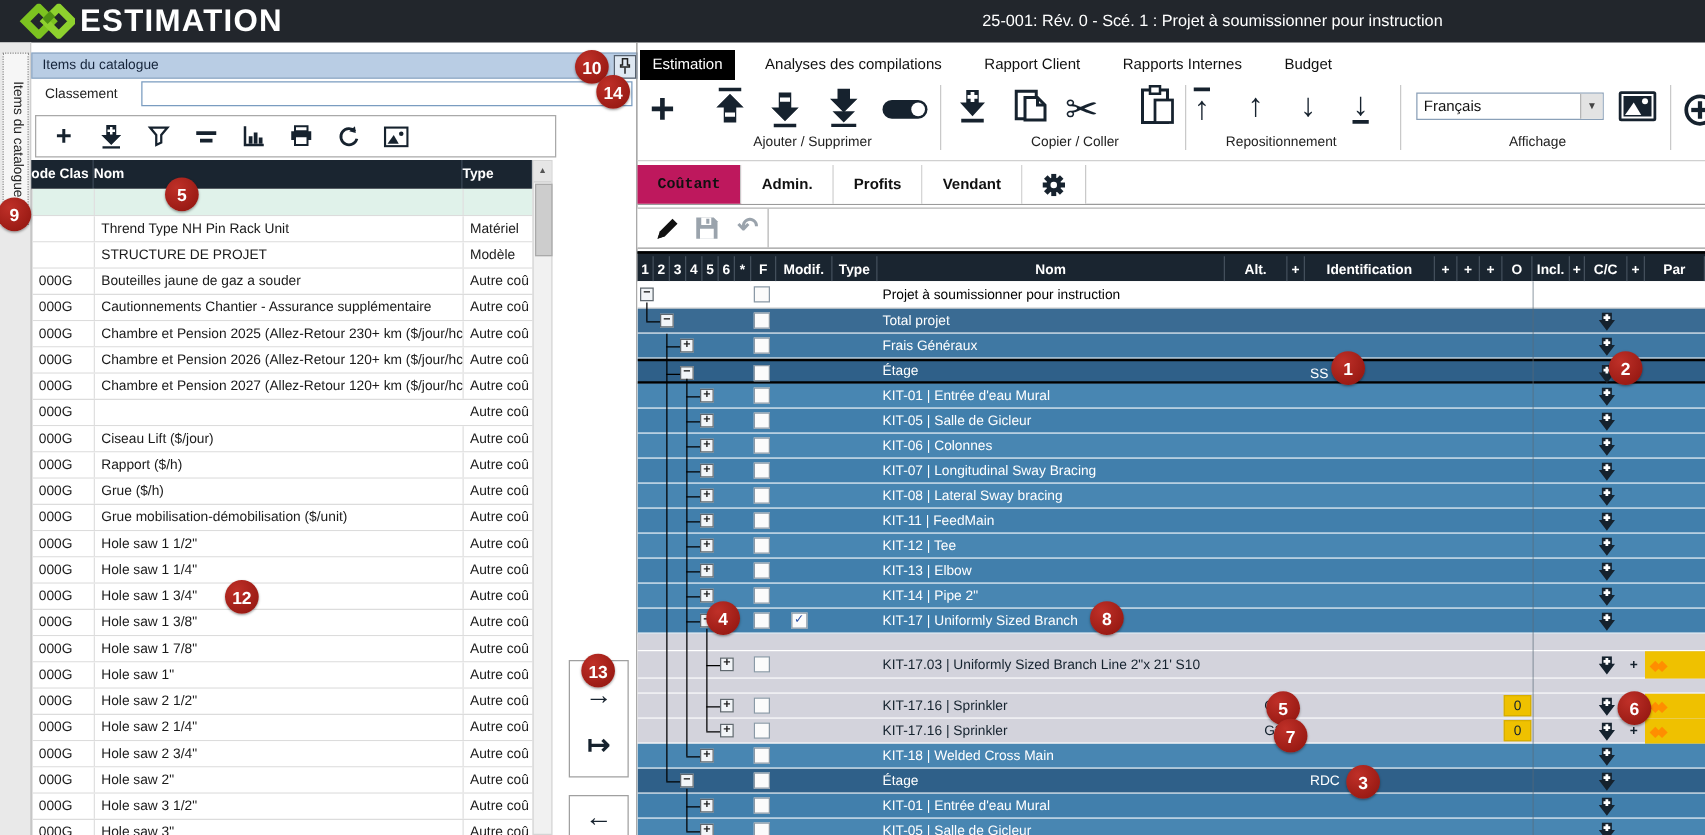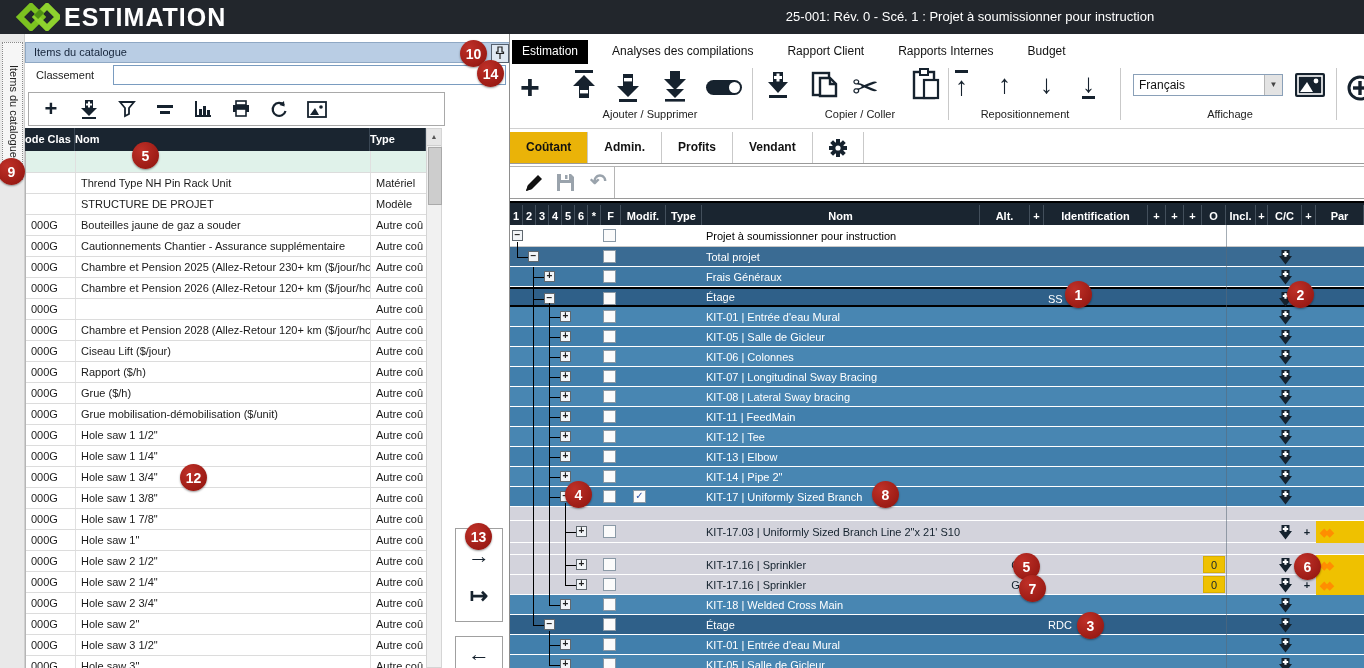--- a/index.html
+++ b/index.html
@@ -46,21 +46,21 @@
   .ribbon-label{position:absolute;top:108px;font-size:11px;color:#222;text-align:center;}
   .rsep{position:absolute;top:68px;width:1px;height:52px;background:#c9c9c9;}
   .ric{position:absolute;color:#16222e;}
   .lang-field{left:1133px;top:74px;width:150px;height:22px;border:1px solid #8aa0b8;background:#fff;box-sizing:border-box;}
   .lang-field .txt{position:absolute;left:5px;top:3px;font-size:12px;color:#111;}
   .lang-field .dd{position:absolute;right:0;top:0;width:17px;height:20px;background:#e3e3e3;border-left:1px solid #b5b5b5;
     text-align:center;font-size:8px;line-height:20px;color:#444;}
   
   .subtabs{left:510px;top:132px;height:32px;display:flex;align-items:stretch;border-bottom:1px solid #9a9a9a;width:854px;box-sizing:border-box;}
   .stab{padding:0 16px;line-height:31px;font-weight:bold;font-size:12px;color:#111;border-right:1px solid #c9c9c9;cursor:pointer;background:#fff;}
-  .stab.active{background:#eab308;}
+  .stab.active{background:#be185d;font-family:Liberation Mono, monospace;}
   .stab.gearbox{display:flex;align-items:center;}
   
   .edittb{left:510px;top:166px;width:854px;height:33px;border-top:1px solid #b5b5b5;border-bottom:1px solid #9a9a9a;
     background:#fff;box-sizing:border-box;}
   .edittb .vs{position:absolute;left:104px;top:0;width:1px;height:31px;background:#b5b5b5;}
   
   .tree-head{left:510px;top:201px;width:854px;height:24px;background:#1a2530;border-top:2px solid #000;box-sizing:border-box;}
   .tree-head .hc{position:absolute;top:2px;height:22px;line-height:22px;color:#fff;font-weight:bold;text-align:center;
     border-right:1px solid #434f5b;box-sizing:border-box;overflow:hidden;white-space:nowrap;font-size:11px;}
   .tree-body{left:510px;top:225px;width:854px;height:443px;overflow:hidden;background:#fff;}
@@ -203,25 +203,25 @@
         <div class="c" style="left: 50px; width: 295px;">Chambre et Pension 2025 (Allez-Retour 230+ km ($/jour/hc</div>
         <div class="c" style="left: 345px; width: 56px;">Autre coû</div>
       </div>
       <div class="cat-row" style="height: 20px;">
         <div class="c" style="left: 0px; width: 50px;">000G</div>
         <div class="c" style="left: 50px; width: 295px;">Chambre et Pension 2026 (Allez-Retour 120+ km ($/jour/hc</div>
         <div class="c" style="left: 345px; width: 56px;">Autre coû</div>
       </div>
       <div class="cat-row" style="height: 20px;">
         <div class="c" style="left: 0px; width: 50px;">000G</div>
-        <div class="c" style="left: 345px; width: 56px;">Autre coû</div>
-      </div>
-      <div class="cat-row" style="height: 20px;">
-        <div class="c" style="left: 0px; width: 50px;">000G</div>
-        <div class="c" style="left: 50px; width: 295px;">Chambre et Pension 2028 (Allez-Retour 120+ km ($/jour/hc</div>
+        <div class="c" style="left: 50px; width: 295px;">Chambre et Pension 2027 (Allez-Retour 120+ km ($/jour/hc</div>
+        <div class="c" style="left: 345px; width: 56px;">Autre coû</div>
+      </div>
+      <div class="cat-row" style="height: 20px;">
+        <div class="c" style="left: 0px; width: 50px;">000G</div>
         <div class="c" style="left: 345px; width: 56px;">Autre coû</div>
       </div>
       <div class="cat-row" style="height: 20px;">
         <div class="c" style="left: 0px; width: 50px;">000G</div>
         <div class="c" style="left: 50px; width: 295px;">Ciseau Lift ($/jour)</div>
         <div class="c" style="left: 345px; width: 56px;">Autre coû</div>
       </div>
       <div class="cat-row" style="height: 20px;">
         <div class="c" style="left: 0px; width: 50px;">000G</div>
         <div class="c" style="left: 50px; width: 295px;">Rapport ($/h)</div>

